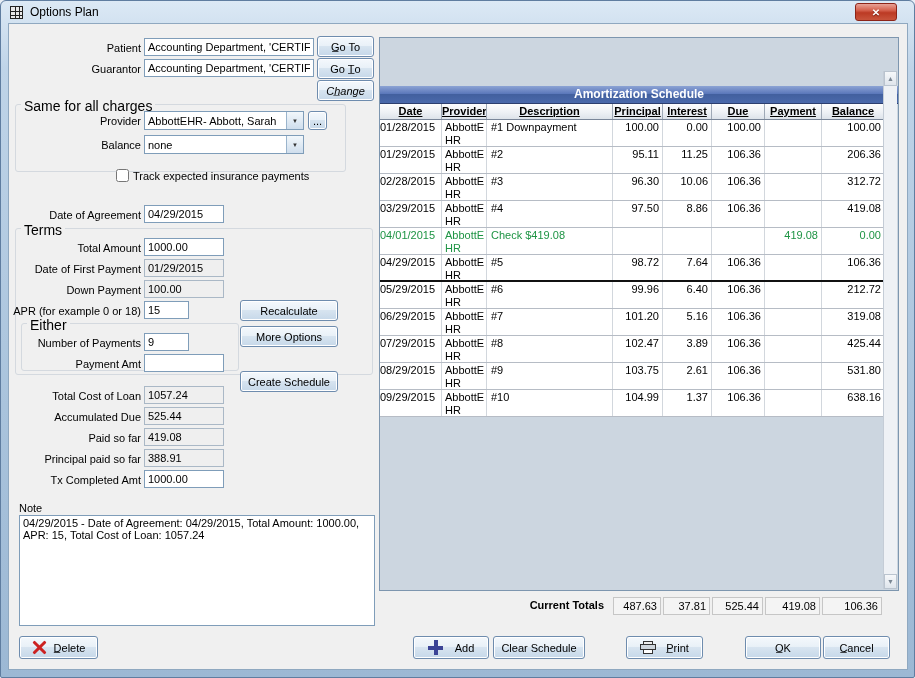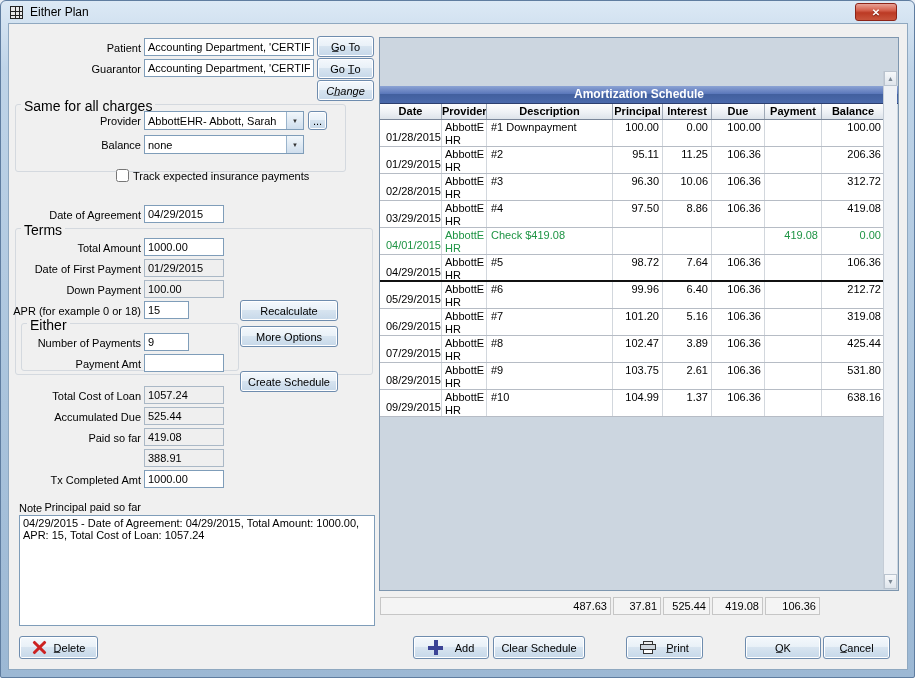--- a/index.html
+++ b/index.html
@@ -25,28 +25,28 @@
   .select .sel-text{flex:1;padding-left:3px;overflow:hidden;white-space:nowrap;}
   .select .sel-arrow{width:16px;height:100%;background:linear-gradient(180deg,#f2f7fb,#cfdeed);border-left:1px solid #9ab4cc;display:flex;align-items:center;justify-content:center;font-size:6px;color:#333;}
   .chk{position:absolute;width:13px;height:13px;margin:0;}
   .helper{position:absolute;font-size:11px;color:#000;line-height:13px;}
   textarea.note{position:absolute;border:1px solid #7f9db9;font-family:"Liberation Sans",sans-serif;font-size:11px;padding:1px 3px;resize:none;box-sizing:border-box;background:#fff;}
 
   
   .sched{position:absolute;left:378px;top:36px;width:520px;height:554px;border:1px solid #7d96af;background:#ccd6e0;box-sizing:border-box;display:flex;flex-direction:column;}
   .sched-title{height:17px;background:linear-gradient(180deg,#8ca3d4 0%,#5b78bb 45%,#42609f 50%,#4a69ab 100%);border-bottom:1px solid #2c3e6e;color:#fff;font-size:12px;font-weight:bold;text-align:center;line-height:17px;margin-top:48px;}
   .t-grid{display:grid;grid-template-columns:62px 45px 126px 50px 49px 53px 57px 62px;}
-  .t-head{height:15px;background:linear-gradient(180deg,#fdfdfe 0%,#eef1f5 55%,#dde3ea 100%);border-bottom:1px solid #7a8699;width:504px;}
+  .t-head{height:15px;background:linear-gradient(180deg,#fdfdfe 0%,#eef1f5 55%,#dde3ea 100%);border-bottom:1px solid #7a8699;width:504px;text-decoration:underline;}
   .t-head .hc{font-size:11px;font-weight:bold;text-align:center;line-height:14px;border-right:1px solid #9fa9b6;overflow:hidden;}
   .rows-wrap{width:504px;}
   .t-row{height:27px;background:#fff;border-bottom:1px solid #b6bcc5;box-sizing:border-box;cursor:default;}
   .t-row.heavy{border-bottom:2px solid #111;}
   .t-row .tc{font-size:11px;color:#000;border-right:1px solid #d2d7dd;overflow:hidden;line-height:13px;padding-top:0px;box-sizing:border-box;}
   .t-row.green .tc{color:#1e9444;}
-  .tc.c-date{text-align:right;padding-top:11px;}
+  .tc.c-date{text-align:left;padding-top:1px;}
   .tc.c-prov{padding-left:3px;word-break:break-all;padding-top:1px;}
   .tc.c-desc{padding-left:4px;padding-top:1px;}
   .tc.num{text-align:right;padding-right:3px;padding-top:1px;}
   .filler{flex:1;background:#ccd6e0;width:504px;}
   .vscroll{position:absolute;right:1px;top:33px;bottom:1px;width:14px;background:#eef1f5;border-left:1px solid #c4ccd6;box-sizing:border-box;}
   .vs-btn{position:absolute;left:0;width:13px;height:15px;background:linear-gradient(180deg,#f6f8fa,#dfe5ec);border:1px solid #bac4cf;box-sizing:border-box;color:#7a8793;font-size:7px;display:flex;align-items:center;justify-content:center;}
   .vs-up{top:0;}
   .vs-down{bottom:0;}
 
   .totals-row{position:absolute;left:378px;top:596px;width:520px;height:18px;display:grid;grid-template-columns:233px 50px 49px 53px 57px 62px;}
@@ -64,21 +64,21 @@
   .icon-print .pr-top{position:absolute;left:3px;top:0;width:10px;height:4px;border:1px solid #333;background:#eee;box-sizing:border-box;}
   .icon-print .pr-body{position:absolute;left:0;top:3px;width:16px;height:6px;border:1px solid #333;background:#cfd6dd;box-sizing:border-box;}
   .icon-print .pr-out{position:absolute;left:3px;top:8px;width:10px;height:5px;border:1px solid #333;background:#fff;box-sizing:border-box;}
 </style>
 </head>
 <body>
 
 <div class="window">
   <div class="titlebar">
     <span class="title-icon"></span>
-    <span class="title-text">Either Plan</span>
+    <span class="title-text">Options Plan</span>
     <span class="close-btn">
         <span>✕</span>
       </span>
   </div>
   <div class="client"></div>
 
   <span class="lbl" style="left:20px;top:41px;width:120px;">Patient</span>
   <input class="inp" style="left: 143px; top: 37px; width: 170px;" value="Accounting Department, 'CERTIFICA">
   <span class="btn" style="left:316px;top:35px;width:57px;height:21px;">G̲o To</span>
 
@@ -139,21 +139,21 @@
 
   <span class="lbl" style="left:15px;top:389px;width:125px;">Total Cost of Loan</span>
   <input class="inp dis" style="left: 143px; top: 385px; width: 80px;" value="1057.24">
 
   <span class="lbl" style="left:15px;top:410px;width:125px;">Accumulated Due</span>
   <input class="inp dis" style="left: 143px; top: 406px; width: 80px;" value="525.44">
 
   <span class="lbl" style="left:15px;top:431px;width:125px;">Paid so far</span>
   <input class="inp dis" style="left: 143px; top: 427px; width: 80px;" value="419.08">
 
-  <span class="lbl" style="left:15px;top:452px;width:125px;margin-top:48px;">Principal paid so far</span>
+  <span class="lbl" style="left:15px;top:452px;width:125px;">Principal paid so far</span>
   <input class="inp dis" style="left: 143px; top: 448px; width: 80px;" value="388.91">
 
   <span class="lbl" style="left:15px;top:473px;width:125px;">Tx Completed Amt</span>
   <input class="inp" style="left: 143px; top: 469px; width: 80px;" value="1000.00">
 
   <span class="lbl" style="left:18px;top:501px;text-align:left;">Note</span>
   <textarea class="note" style="left: 18px; top: 514px; width: 356px; height: 111px;">04/29/2015 - Date of Agreement: 04/29/2015, Total Amount: 1000.00, APR: 15, Total Cost of Loan: 1057.24</textarea>
 
   <span class="btn" style="left:18px;top:635px;width:79px;height:23px;">
     <span class="icon-x"></span>
@@ -295,20 +295,21 @@
     </div>
   </div>
     <div class="filler"></div>
     <div class="vscroll">
       <span class="vs-btn vs-up">▲</span>
       <span class="vs-btn vs-down">▼</span>
     </div>
   </div>
 
   <div class="totals-row">
+    <span class="totals-label">Current Totals</span>
     <span class="tot-box">487.63</span>
     <span class="tot-box">37.81</span>
     <span class="tot-box">525.44</span>
     <span class="tot-box">419.08</span>
     <span class="tot-box">106.36</span>
   </div>
 
   <span class="btn" style="left:412px;top:635px;width:76px;height:23px;">
     <span class="icon-plus"></span>
     <span>Add</span>

